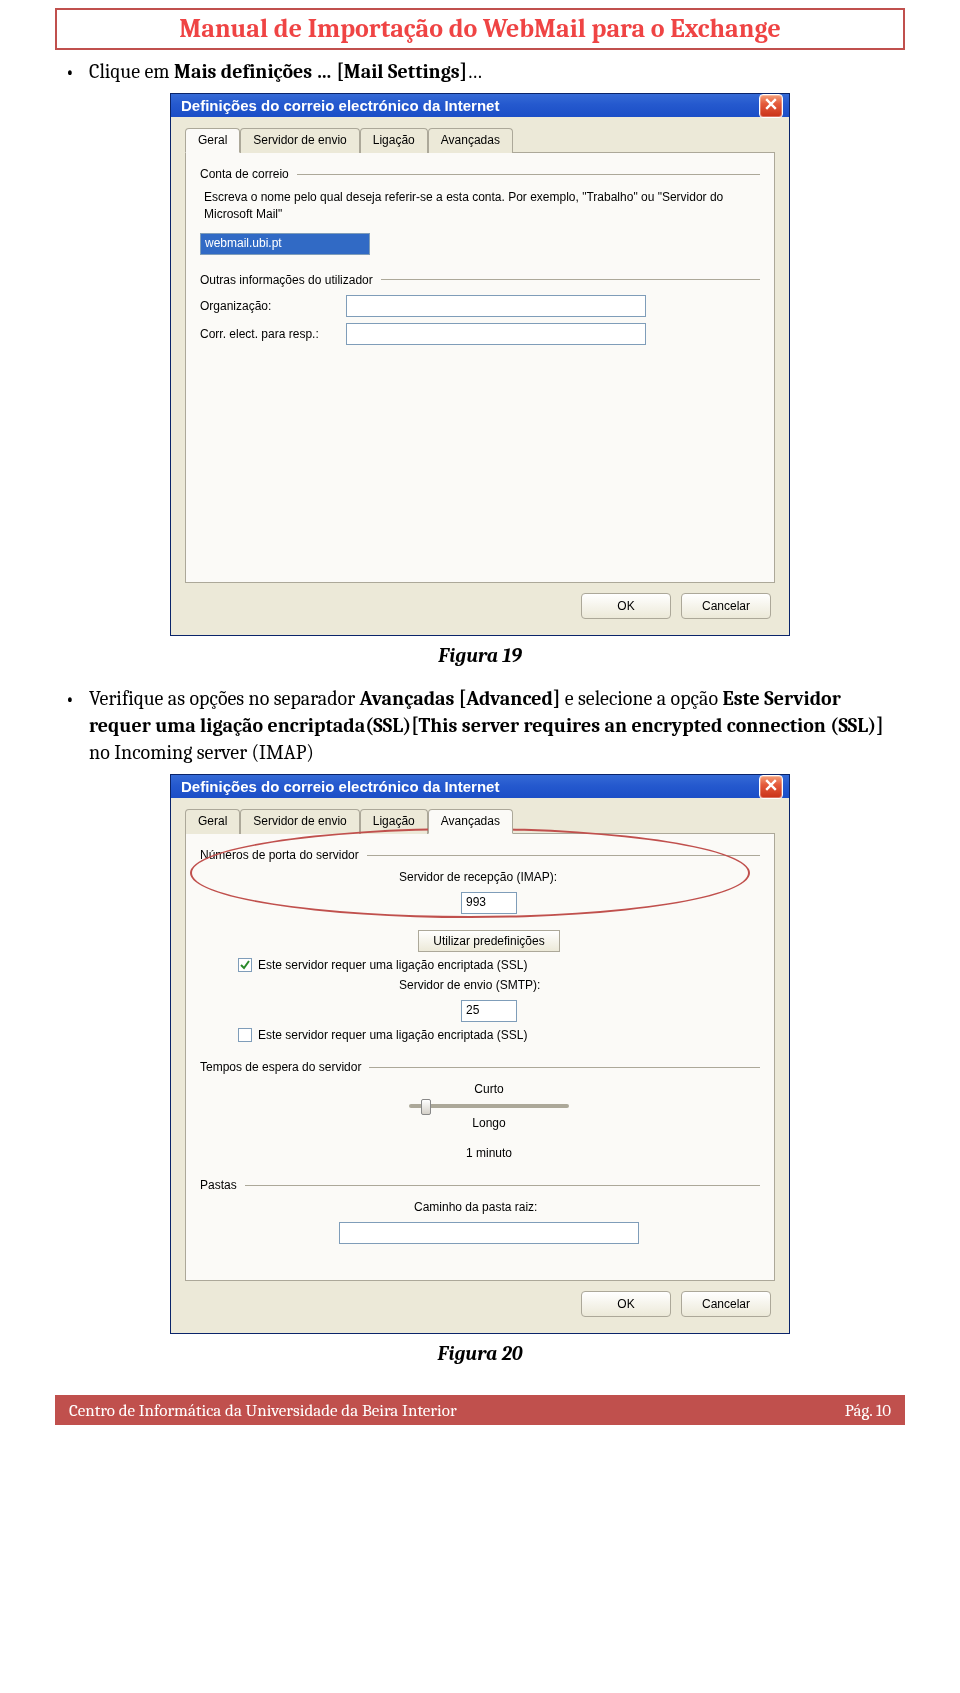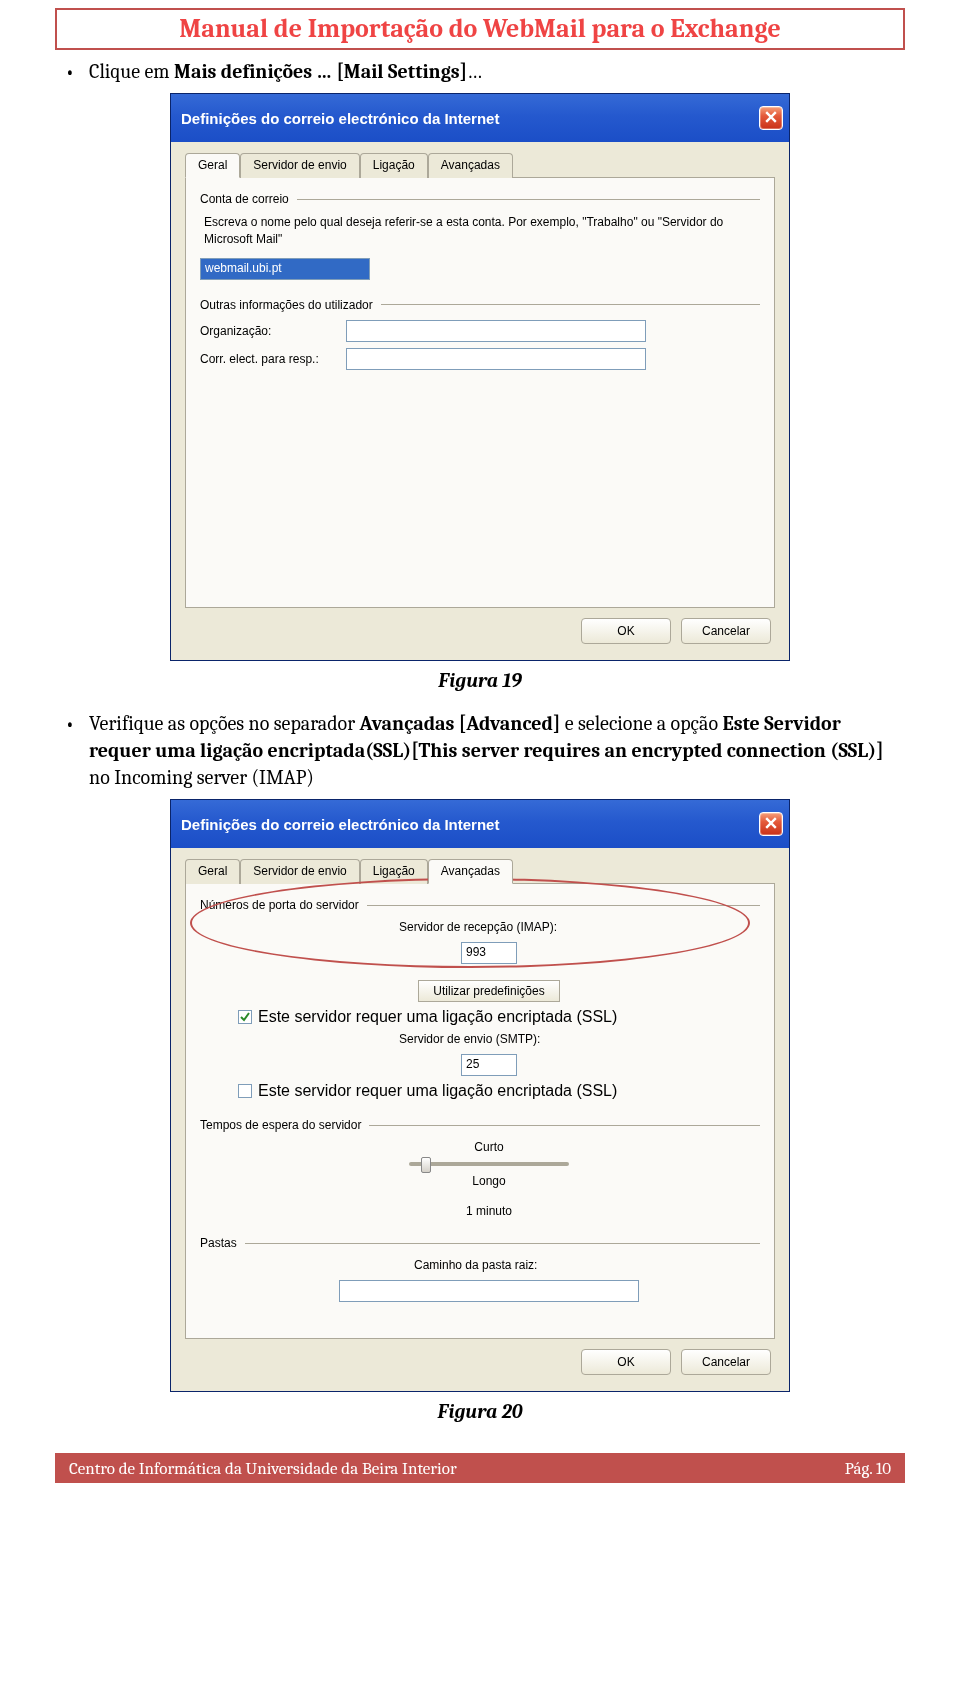--- a/index.html
+++ b/index.html
@@ -56,21 +56,21 @@
   
   .xp-dialog {
     width: 620px;
     border: 1px solid #0A246A;
     background: #ECE9D8;
     font-family: Tahoma, Verdana, sans-serif;
     font-size: 13px;
     color: #000;
   }
   .xp-titlebar {
-    height: 48px;
+    height: 23px;
     background: linear-gradient(to bottom, #356AD6 0%, #2559CE 45%, #1B4EC7 100%);
     display: flex;
     align-items: center;
     justify-content: space-between;
     padding: 0 6px 0 10px;
   }
   .xp-titlebar .title {
     color: #fff;
     font-weight: bold;
     font-size: 15px;
@@ -198,21 +198,21 @@
     padding: 0 14px;
     background: linear-gradient(to bottom, #fff 0%, #ECE9D8 100%);
     border: 1px solid #ACA899;
     border-radius: 0;
     font-size: 12px;
     display: inline-flex; align-items: center;
   }
   .chk-row {
     display: flex; align-items: center; gap: 6px;
     margin: 4px 0 4px 38px;
-    font-size: 16px;
+    font-size: 12px;
   }
   .chk {
     width: 14px; height: 14px;
     border: 1px solid #7F9DB9;
     background: #fff;
     display: inline-flex; align-items: center; justify-content: center;
   }
   .chk.checked svg { width: 10px; height: 10px; }
   .slider-track {
     width: 160px; height: 4px; background: #ACA899;

